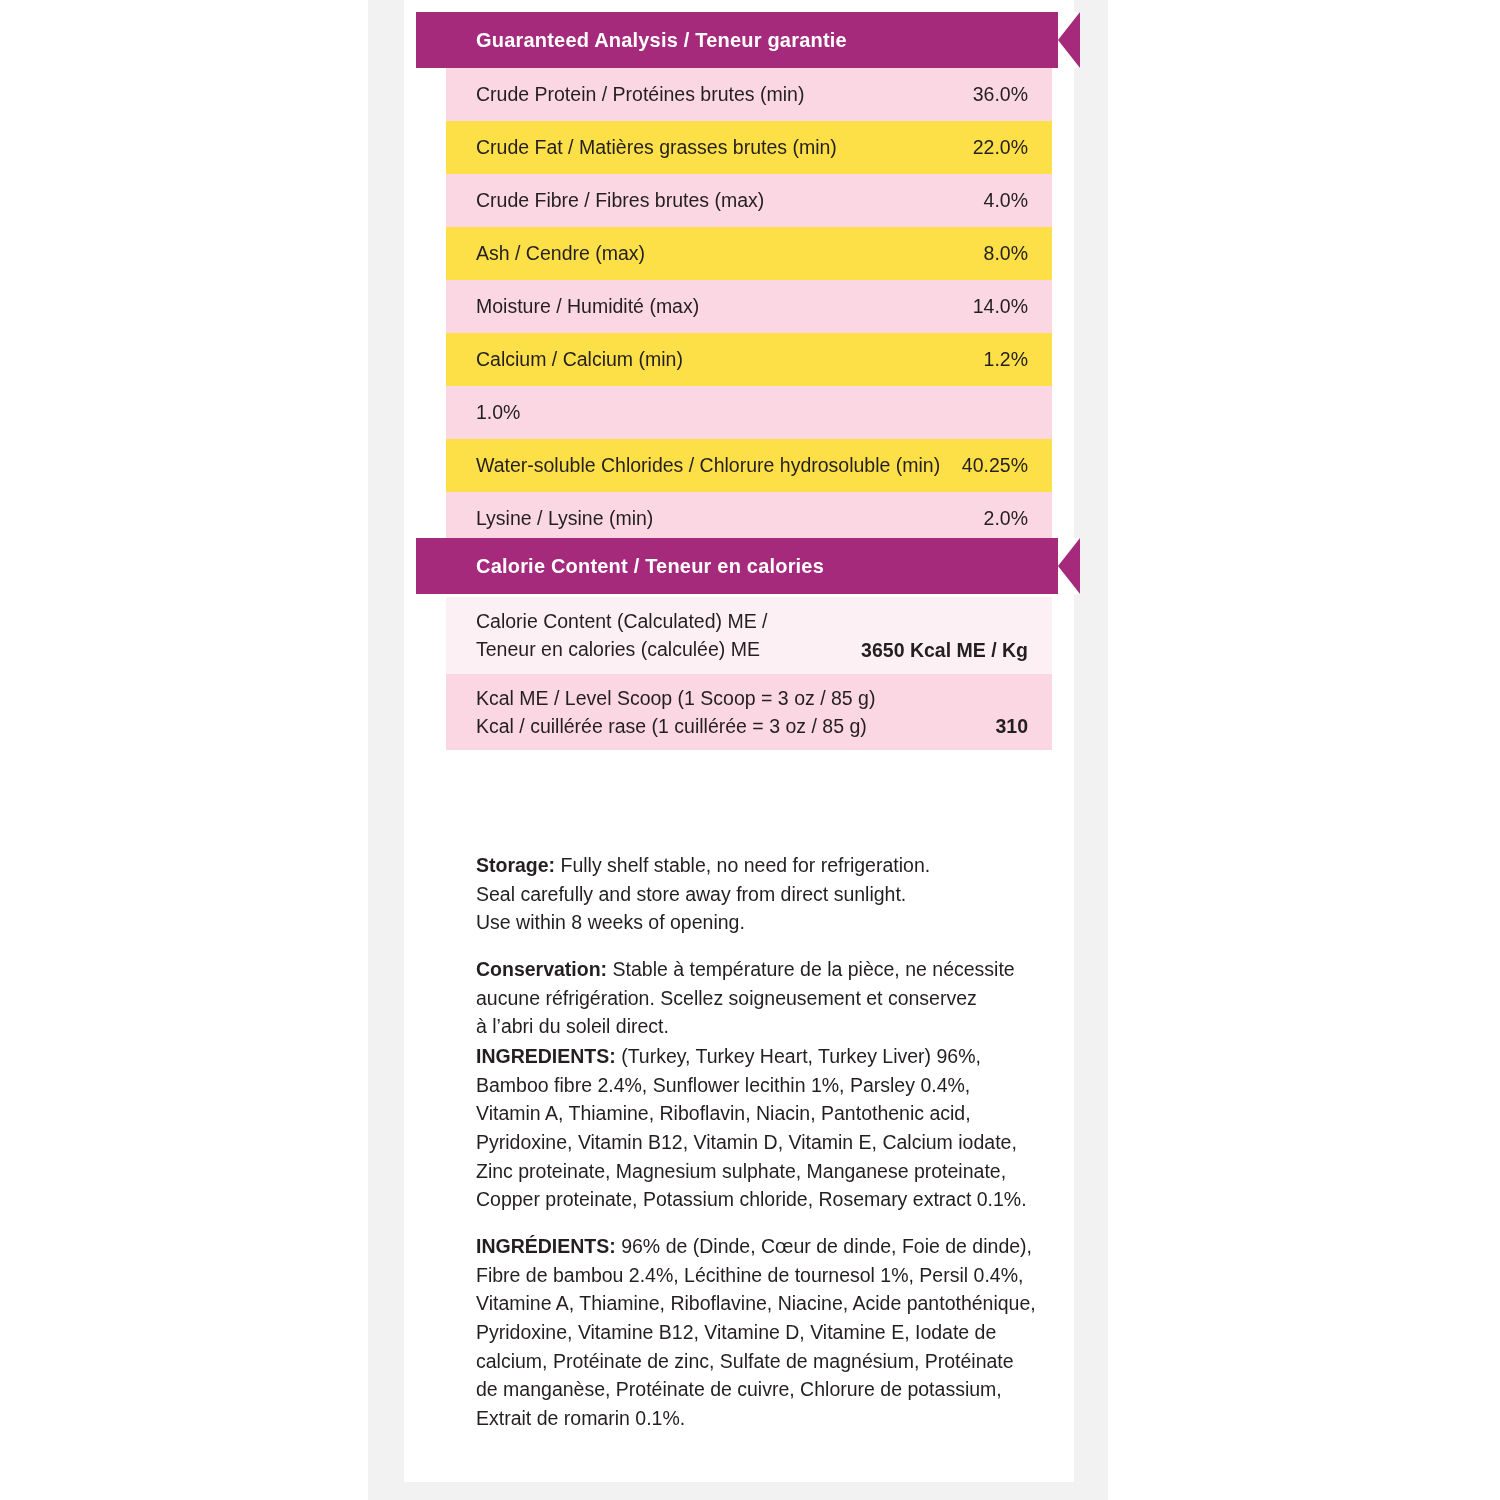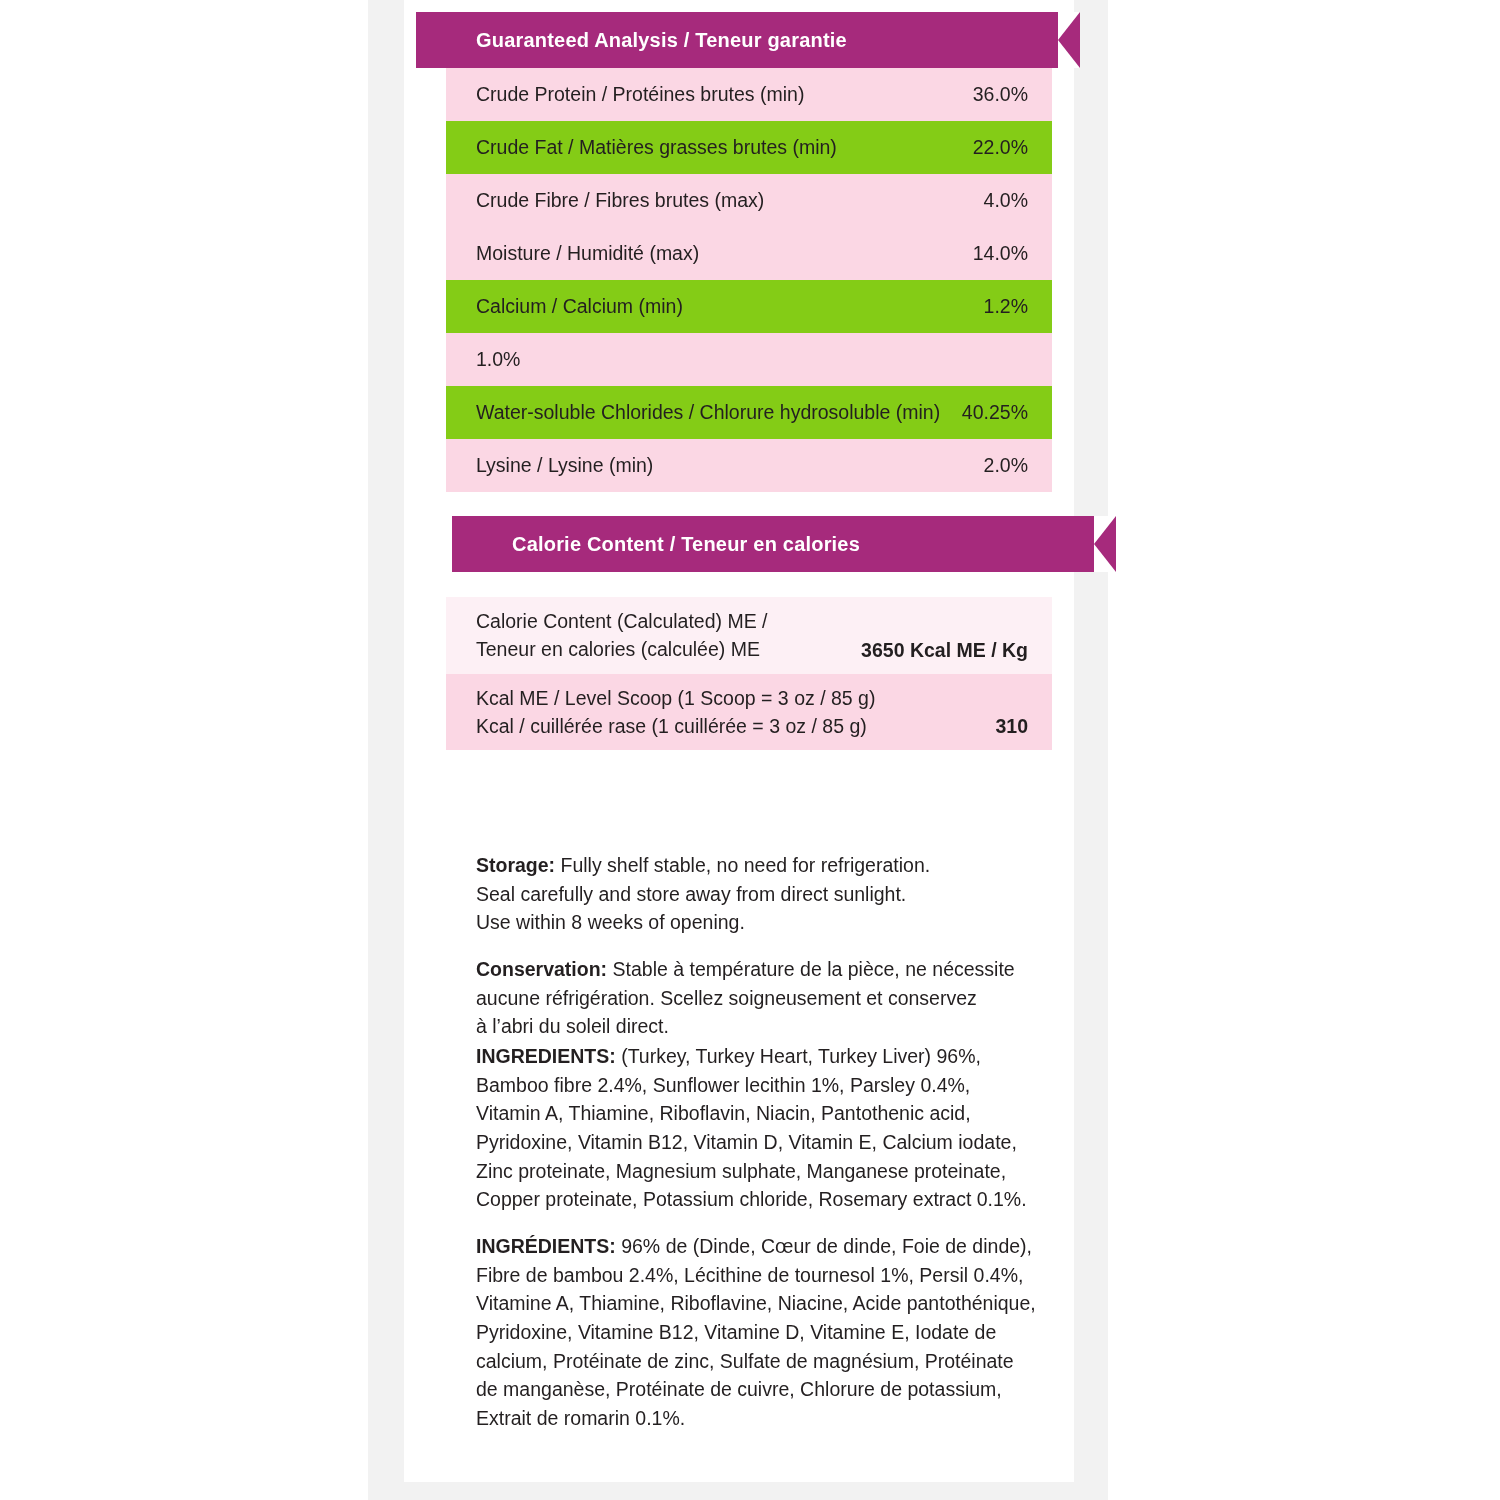--- a/index.html
+++ b/index.html
@@ -74,21 +74,21 @@
     align-items: center;
     justify-content: space-between;
     box-sizing: border-box;
     padding: 0 24px 0 30px;
     height: 53px;
     font-size: 19.5px;
     color: #231f20;
     gap: 10px;
   }
   .row.alt { background: #fbd7e4; }
-  .row.plain { background: #84cc16; }
+  .row.plain { background: #fde047; }
   .row .label { flex: 1 1 auto; }
   .row .value {
     font-weight: normal;
     text-align: right;
     white-space: nowrap;
     font-size: 19.5px;
   }
 
   
   .row2 {
@@ -137,20 +137,24 @@
       <span class="value">36.0%</span>
     </div>
     <div class="row plain">
       <span class="label">Crude Fat / Matières grasses brutes (min)</span>
       <span class="value">22.0%</span>
     </div>
     <div class="row alt">
       <span class="label">Crude Fibre / Fibres brutes (max)</span>
       <span class="value">4.0%</span>
     </div>
+    <div class="row plain">
+      <span class="label">Ash / Cendre (max)</span>
+      <span class="value">8.0%</span>
+    </div>
     <div class="row alt">
       <span class="label">Moisture / Humidité (max)</span>
       <span class="value">14.0%</span>
     </div>
     <div class="row plain">
       <span class="label">Calcium / Calcium  (min)</span>
       <span class="value">1.2%</span>
     </div>
     <div class="row alt">
       <span class="value">1.0%</span>
@@ -158,21 +162,21 @@
     <div class="row plain">
       <span class="label">Water-soluble Chlorides / Chlorure hydrosoluble (min)</span>
       <span class="value">40.25%</span>
     </div>
     <div class="row alt">
       <span class="label">Lysine / Lysine (min)</span>
       <span class="value">2.0%</span>
     </div>
   </div>
 
-  <div class="banner" style="top:516px;margin-left:36px;">
+  <div class="banner" style="top:538px;">
     <span>Calorie Content  / Teneur en calories</span>
     <span class="ribbon-notch"></span>
   </div>
 
   <div class="table" style="top:597px;">
     <div class="row2 plain">
       <span class="label">
         <span>Calorie Content (Calculated) ME /</span><br>
         <span>Teneur en calories (calculée) ME</span>
       </span>

